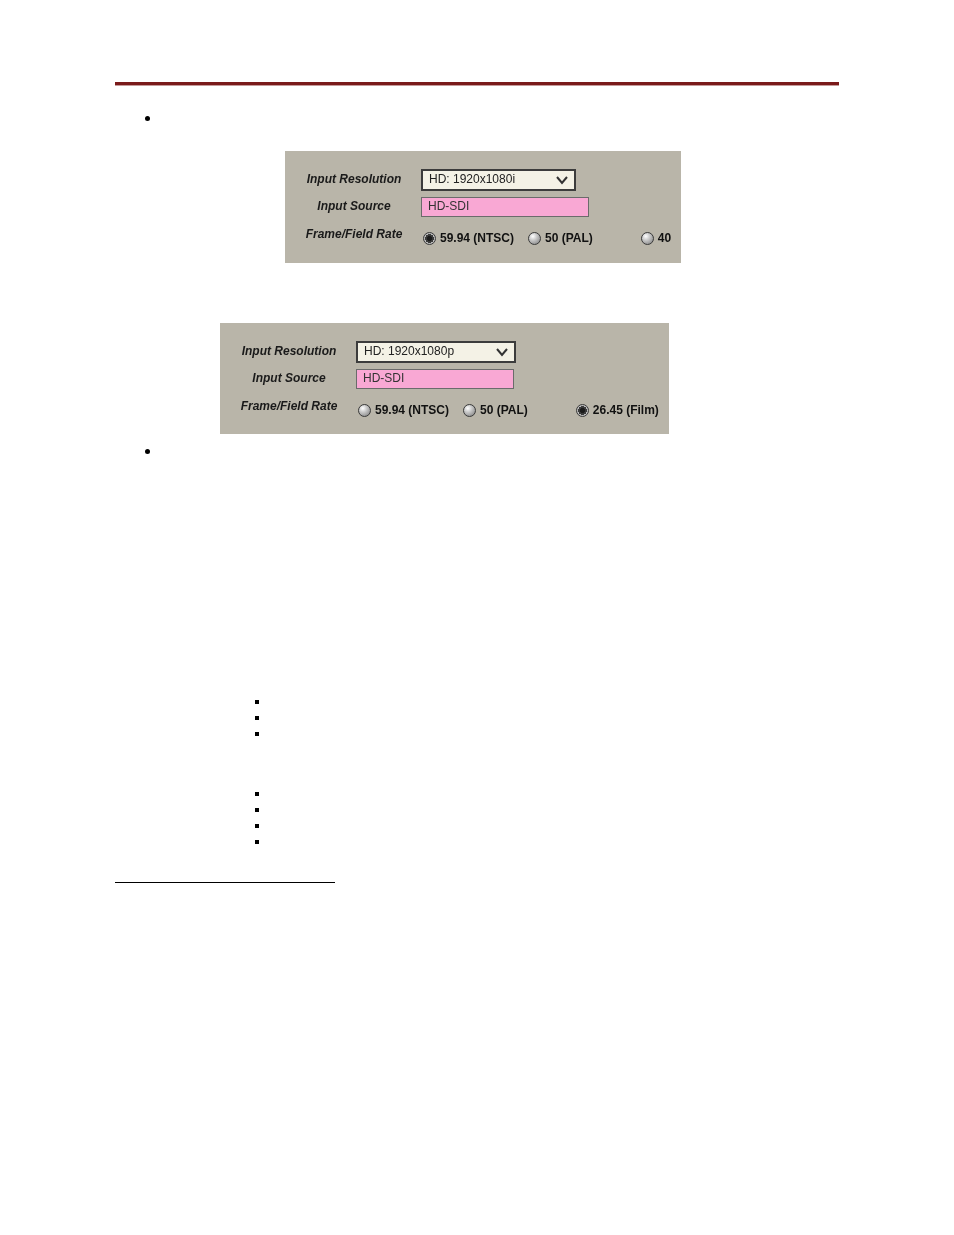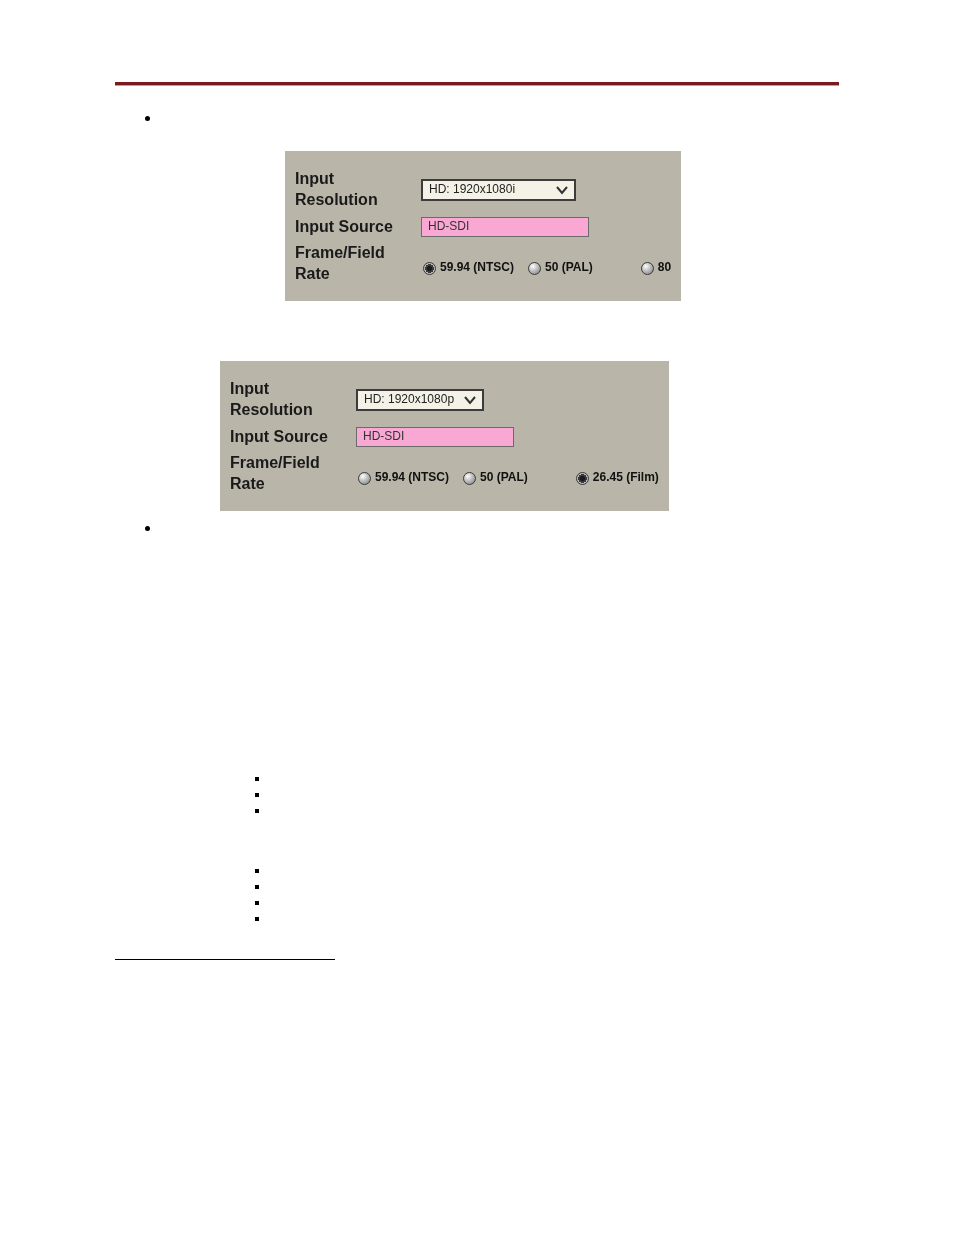--- a/index.html
+++ b/index.html
@@ -49,25 +49,26 @@
     padding: 12px 10px 10px 10px;
     font-family: Arial, Helvetica, sans-serif;
   }
   .panel-row {
     display: flex;
     align-items: center;
     margin: 6px 0;
   }
   .plabel {
     width: 118px;
-    text-align: left;
-    font-size: 16px;
+    text-align: center;
+    font-size: 12px;
     font-weight: bold;
     color: #1a1a1a;
     margin-right: 8px;
+    font-style: italic;
   }
   .dropdown {
     background: #f4f2e6;
     border: 2px solid #3c3c3c;
     height: 22px;
     width: 155px;
     display: flex;
     align-items: center;
     justify-content: space-between;
     padding: 0 4px 0 6px;
@@ -173,32 +174,32 @@
             <div class="radio">
               <span class="rbtn sel"></span>
               <span>59.94 (NTSC)</span>
             </div>
             <div class="radio">
               <span class="rbtn"></span>
               <span>50 (PAL)</span>
             </div>
             <div class="radio gap-right">
               <span class="rbtn"></span>
-              <span>80</span>
+              <span>40</span>
             </div>
           </div>
         </div>
       </div>
     </div>
 
     <div class="panel-area" style="margin-top:60px; margin-left:105px;">
       <div class="panel">
         <div class="panel-row">
           <div class="plabel">Input Resolution</div>
-          <div class="dropdown" style="width:128px;">
+          <div class="dropdown" style="width:160px;">
             <span>HD: 1920x1080p</span>
             <span class="chev">
               <svg viewBox="0 0 12 12">
                   <path d="M1 3 L6 9 L11 3" fill="none" stroke="#333" stroke-width="2"></path>
                 </svg>
             </span>
           </div>
         </div>
         <div class="panel-row">
           <div class="plabel">Input Source</div>

